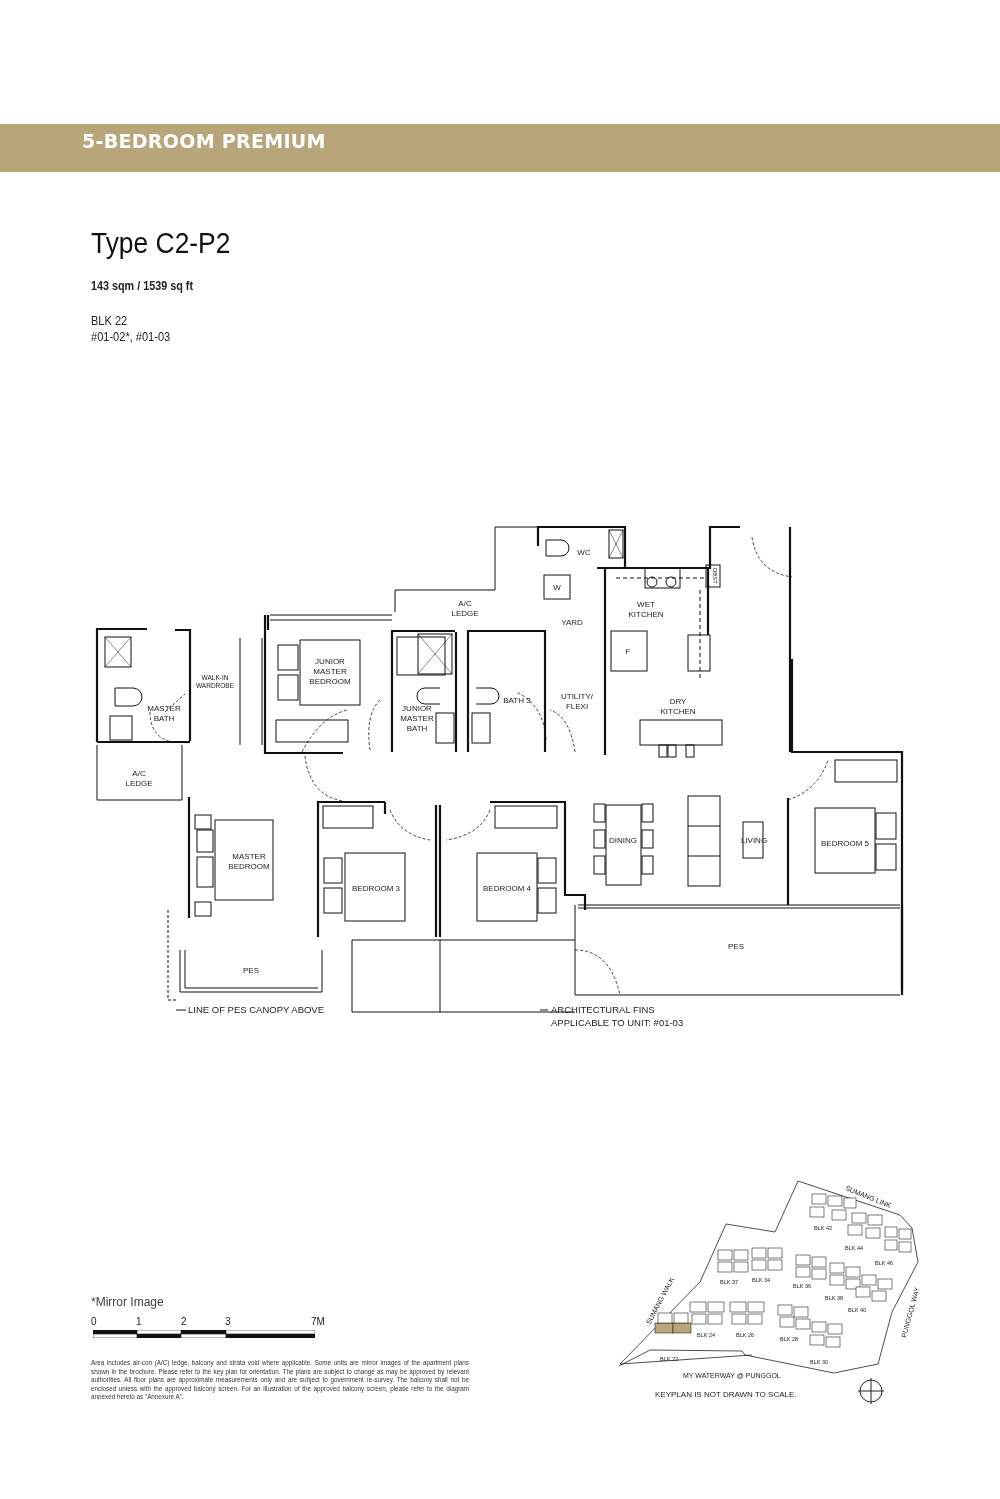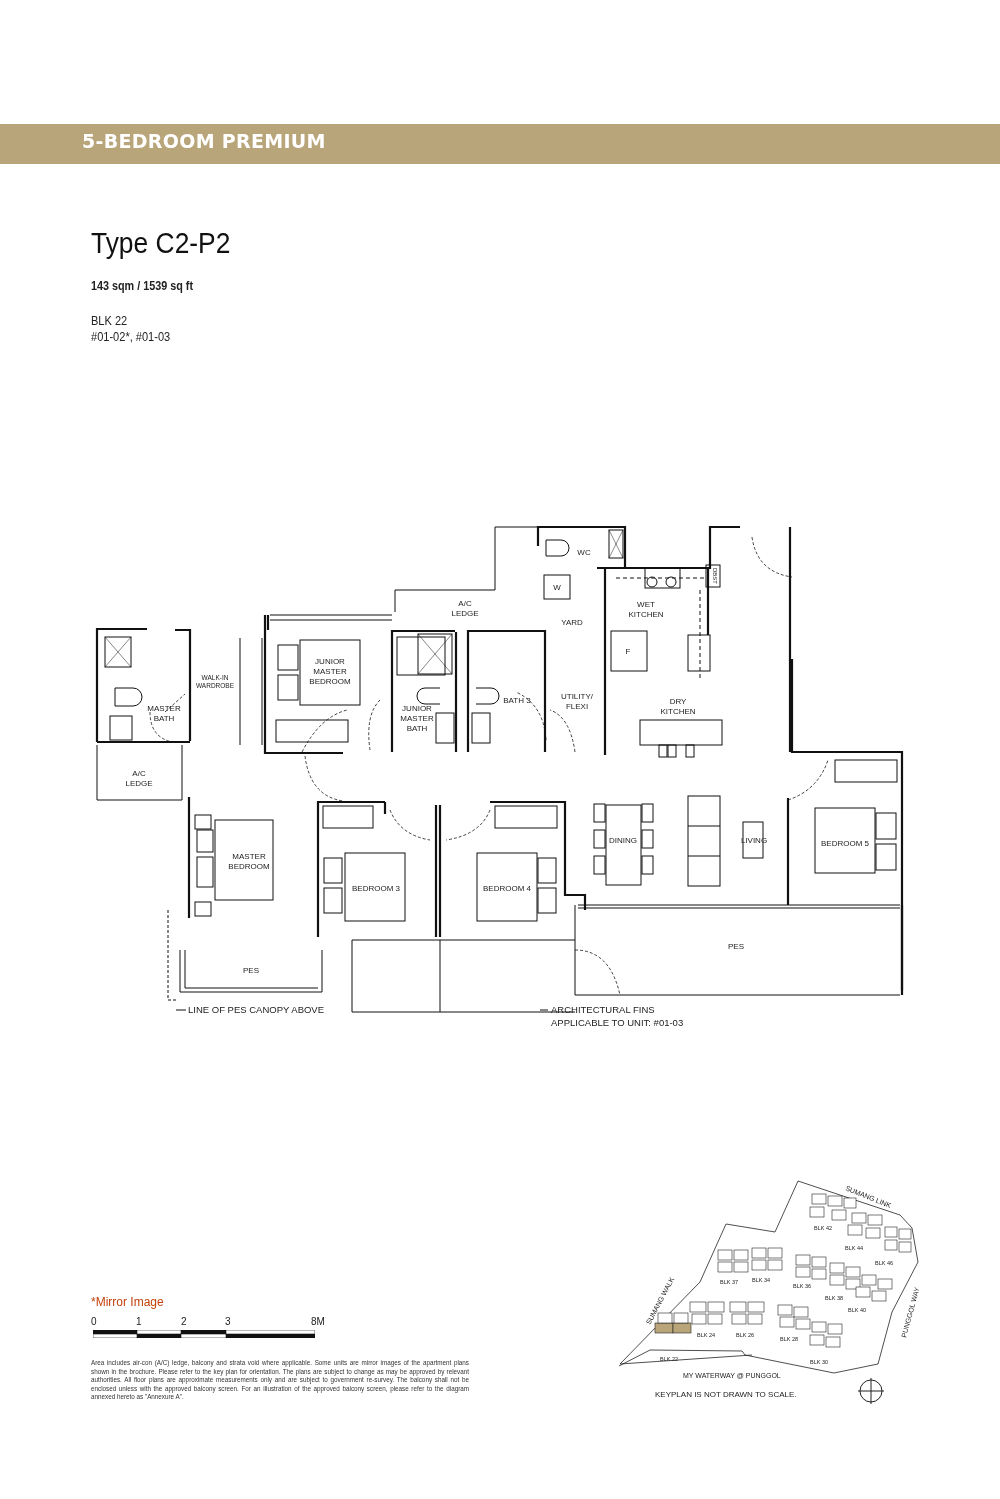--- a/index.html
+++ b/index.html
@@ -1,26 +1,26 @@
 <!DOCTYPE html>
 <html><head>
 <meta charset="utf-8">
 <style>
   html,body{margin:0;padding:0;background:#ffffff;}
   body{width:1000px;height:1499px;position:relative;overflow:hidden;font-family:"Liberation Sans",sans-serif;color:#1a1a1a;}
-  .band{position:absolute;left:0;top:124px;width:1000px;height:40px;background:#b9a57a;}
+  .band{position:absolute;left:0;top:124px;width:1000px;height:48px;background:#b9a57a;}
   .band-title{position:absolute;left:82px;top:6px;font-family:"DejaVu Sans",sans-serif;font-weight:bold;font-size:19px;letter-spacing:0.3px;color:#ffffff;}
   .unit-type{position:absolute;left:91px;top:226px;font-family:"Liberation Sans",sans-serif;font-size:30px;color:#111;transform:scaleX(0.88);transform-origin:left top;}
   .unit-area{position:absolute;left:91px;top:279px;font-size:12px;font-weight:bold;color:#222;transform:scaleX(0.9);transform-origin:left top;}
   .unit-blk{position:absolute;left:91px;top:313px;font-size:12px;color:#222;line-height:16px;transform:scaleX(0.92);transform-origin:left top;}
   .plan{position:absolute;left:0;top:0;width:1000px;height:1499px;pointer-events:none;}
   .plan text{font-family:"Liberation Sans",sans-serif;fill:#222;}
   .lbl{font-size:8px;}
   .note-lbl{font-size:10px;}
-  .mirror{position:absolute;left:91px;top:1295px;font-size:12px;color:#c2410c;}
+  .mirror{position:absolute;left:91px;top:1295px;font-size:12px;color:#404040;}
   .scale-nums{position:absolute;left:91px;top:1316px;width:240px;height:14px;font-size:10px;color:#222;}
   .scale-nums span{position:absolute;top:0;}
   .scalebar{position:absolute;left:93px;top:1330px;width:222px;height:8px;}
   .disclaimer{position:absolute;left:91px;top:1359px;width:378px;font-size:6.3px;line-height:8.6px;color:#333;text-align:justify;}
   .keynote{position:absolute;left:622px;top:1390px;font-size:8px;color:#222;margin-left:33px;}
 </style>
 </head>
 <body>
 
 <div class="band">
@@ -216,21 +216,21 @@
     <text x="551" y="1013" font-size="9.5"><tspan x="551">ARCHITECTURAL FINS</tspan><tspan x="551" dy="13">APPLICABLE TO UNIT: #01-03</tspan></text>
   </g>
 </svg>
 
 <div class="mirror">*Mirror Image</div>
 <div class="scale-nums">
   <span style="left:0">0</span>
   <span style="left:45px">1</span>
   <span style="left:90px">2</span>
   <span style="left:134px">3</span>
-  <span style="left:220px">8M</span>
+  <span style="left:220px">7M</span>
 </div>
 <svg class="scalebar" viewBox="0 0 222 8">
   <rect x="0" y="0" width="44" height="4" fill="#111"></rect>
   <rect x="0" y="4" width="44" height="4" fill="#fff" stroke="#111" stroke-width="0.6"></rect>
   <rect x="44" y="0" width="44" height="4" fill="#fff" stroke="#111" stroke-width="0.6"></rect>
   <rect x="44" y="4" width="44" height="4" fill="#111"></rect>
   <rect x="88" y="0" width="45" height="4" fill="#111"></rect>
   <rect x="88" y="4" width="45" height="4" fill="#fff" stroke="#111" stroke-width="0.6"></rect>
   <rect x="133" y="0" width="89" height="4" fill="#fff" stroke="#111" stroke-width="0.6"></rect>
   <rect x="133" y="4" width="89" height="4" fill="#111"></rect>

